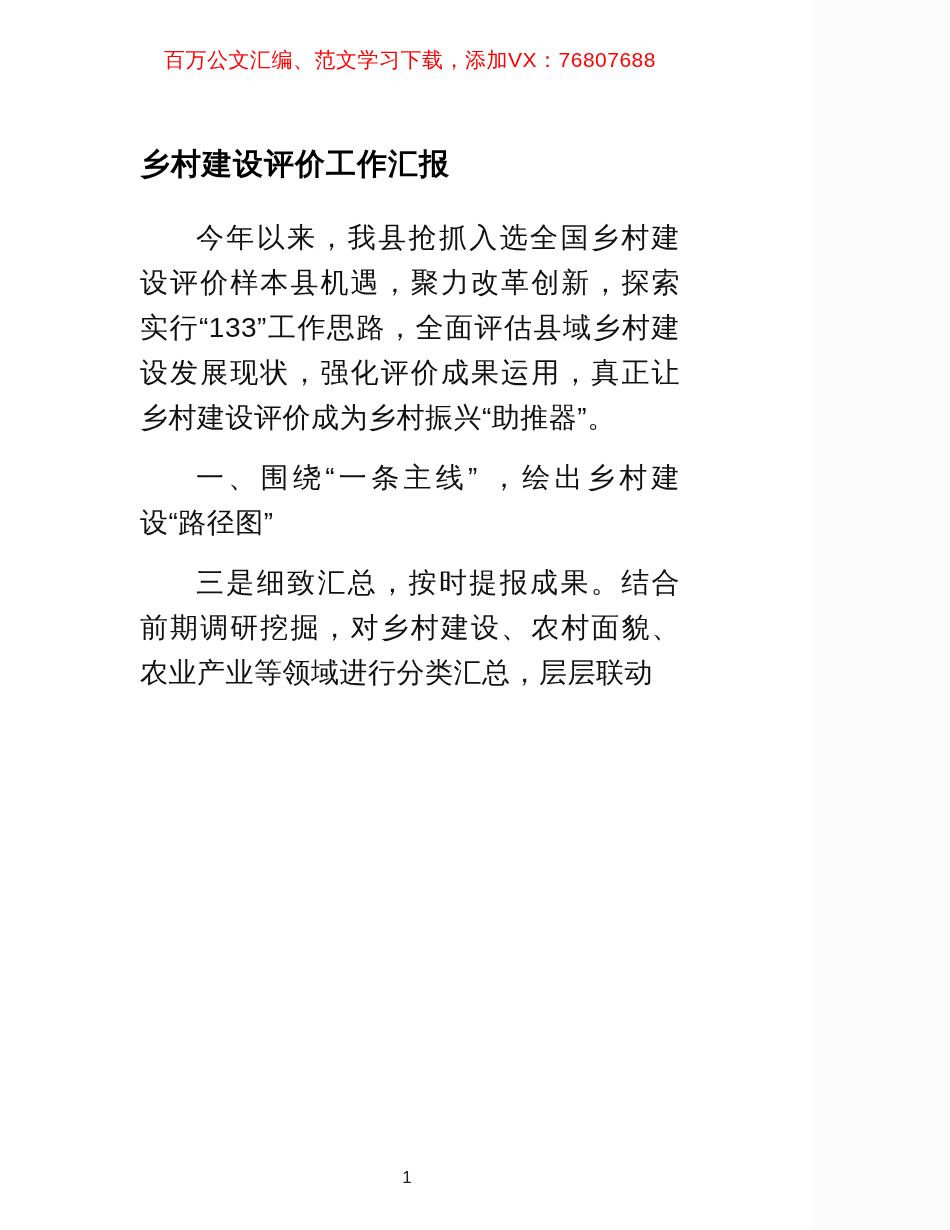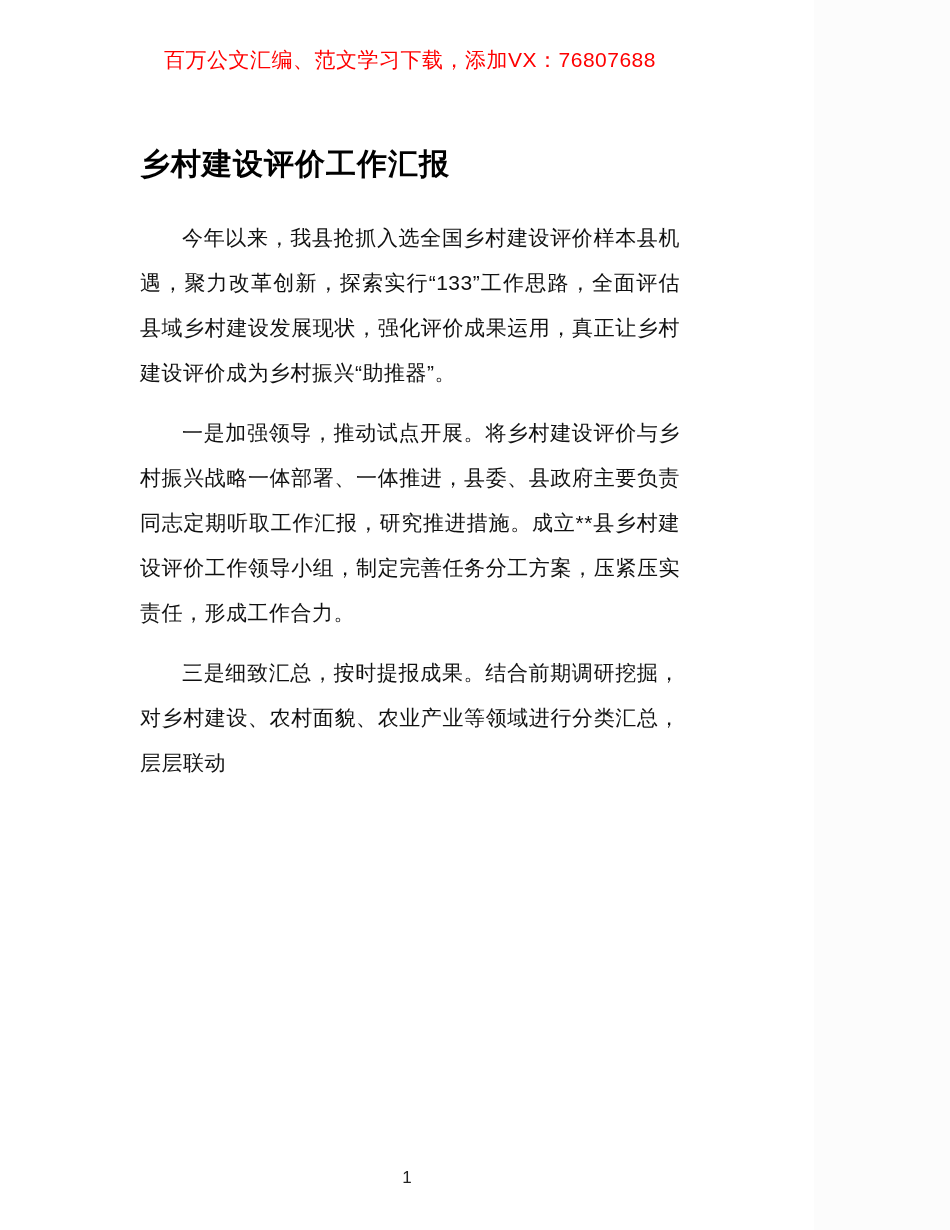--- a/index.html
+++ b/index.html
@@ -30,21 +30,21 @@
     margin: 0 0 70px 0;
     white-space: nowrap;
   }
   .doc-title {
     font-size: 30px;
     font-weight: bold;
     letter-spacing: 1px;
     margin: 0 0 30px 0;
   }
   .para {
-    font-size: 21px;
+    font-size: 28px;
     line-height: 45px;
     text-align: justify;
     text-justify: inter-ideograph;
     text-indent: 2em;
     letter-spacing: 0.5px;
     margin: 0 0 15px 0;
     color: #111;
   }
   .section-heading {
     font-weight: normal;
@@ -63,22 +63,22 @@
 <body>
 
 <div class="page">
 
   <div class="ad-banner">百万公文汇编、范文学习下载，添加VX：76807688</div>
 
   <h1 class="doc-title">乡村建设评价工作汇报</h1>
 
   <p class="para">今年以来，我县抢抓入选全国乡村建设评价样本县机遇，聚力改革创新，探索实行“133”工作思路，全面评估县域乡村建设发展现状，强化评价成果运用，真正让乡村建设评价成为乡村振兴“助推器”。</p>
 
+  <p class="para section-heading">一、围绕“一条主线” ，绘出乡村建设“路径图”</p>
 
 
-  <p class="para">一是加强领导，推动试点开展。将乡村建设评价与乡村振兴战略一体部署、一体推进，县委、县政府主要负责同志定期听取工作汇报，研究推进措施。成立**县乡村建设评价工作领导小组，制定完善任务分工方案，压紧压实责任，形成工作合力。</p>
 
 
   <p class="para">三是细致汇总，按时提报成果。结合前期调研挖掘，对乡村建设、农村面貌、农业产业等领域进行分类汇总，层层联动</p>
 
   <div class="page-number">1</div>
 
 </div>
 
 </body></html>

